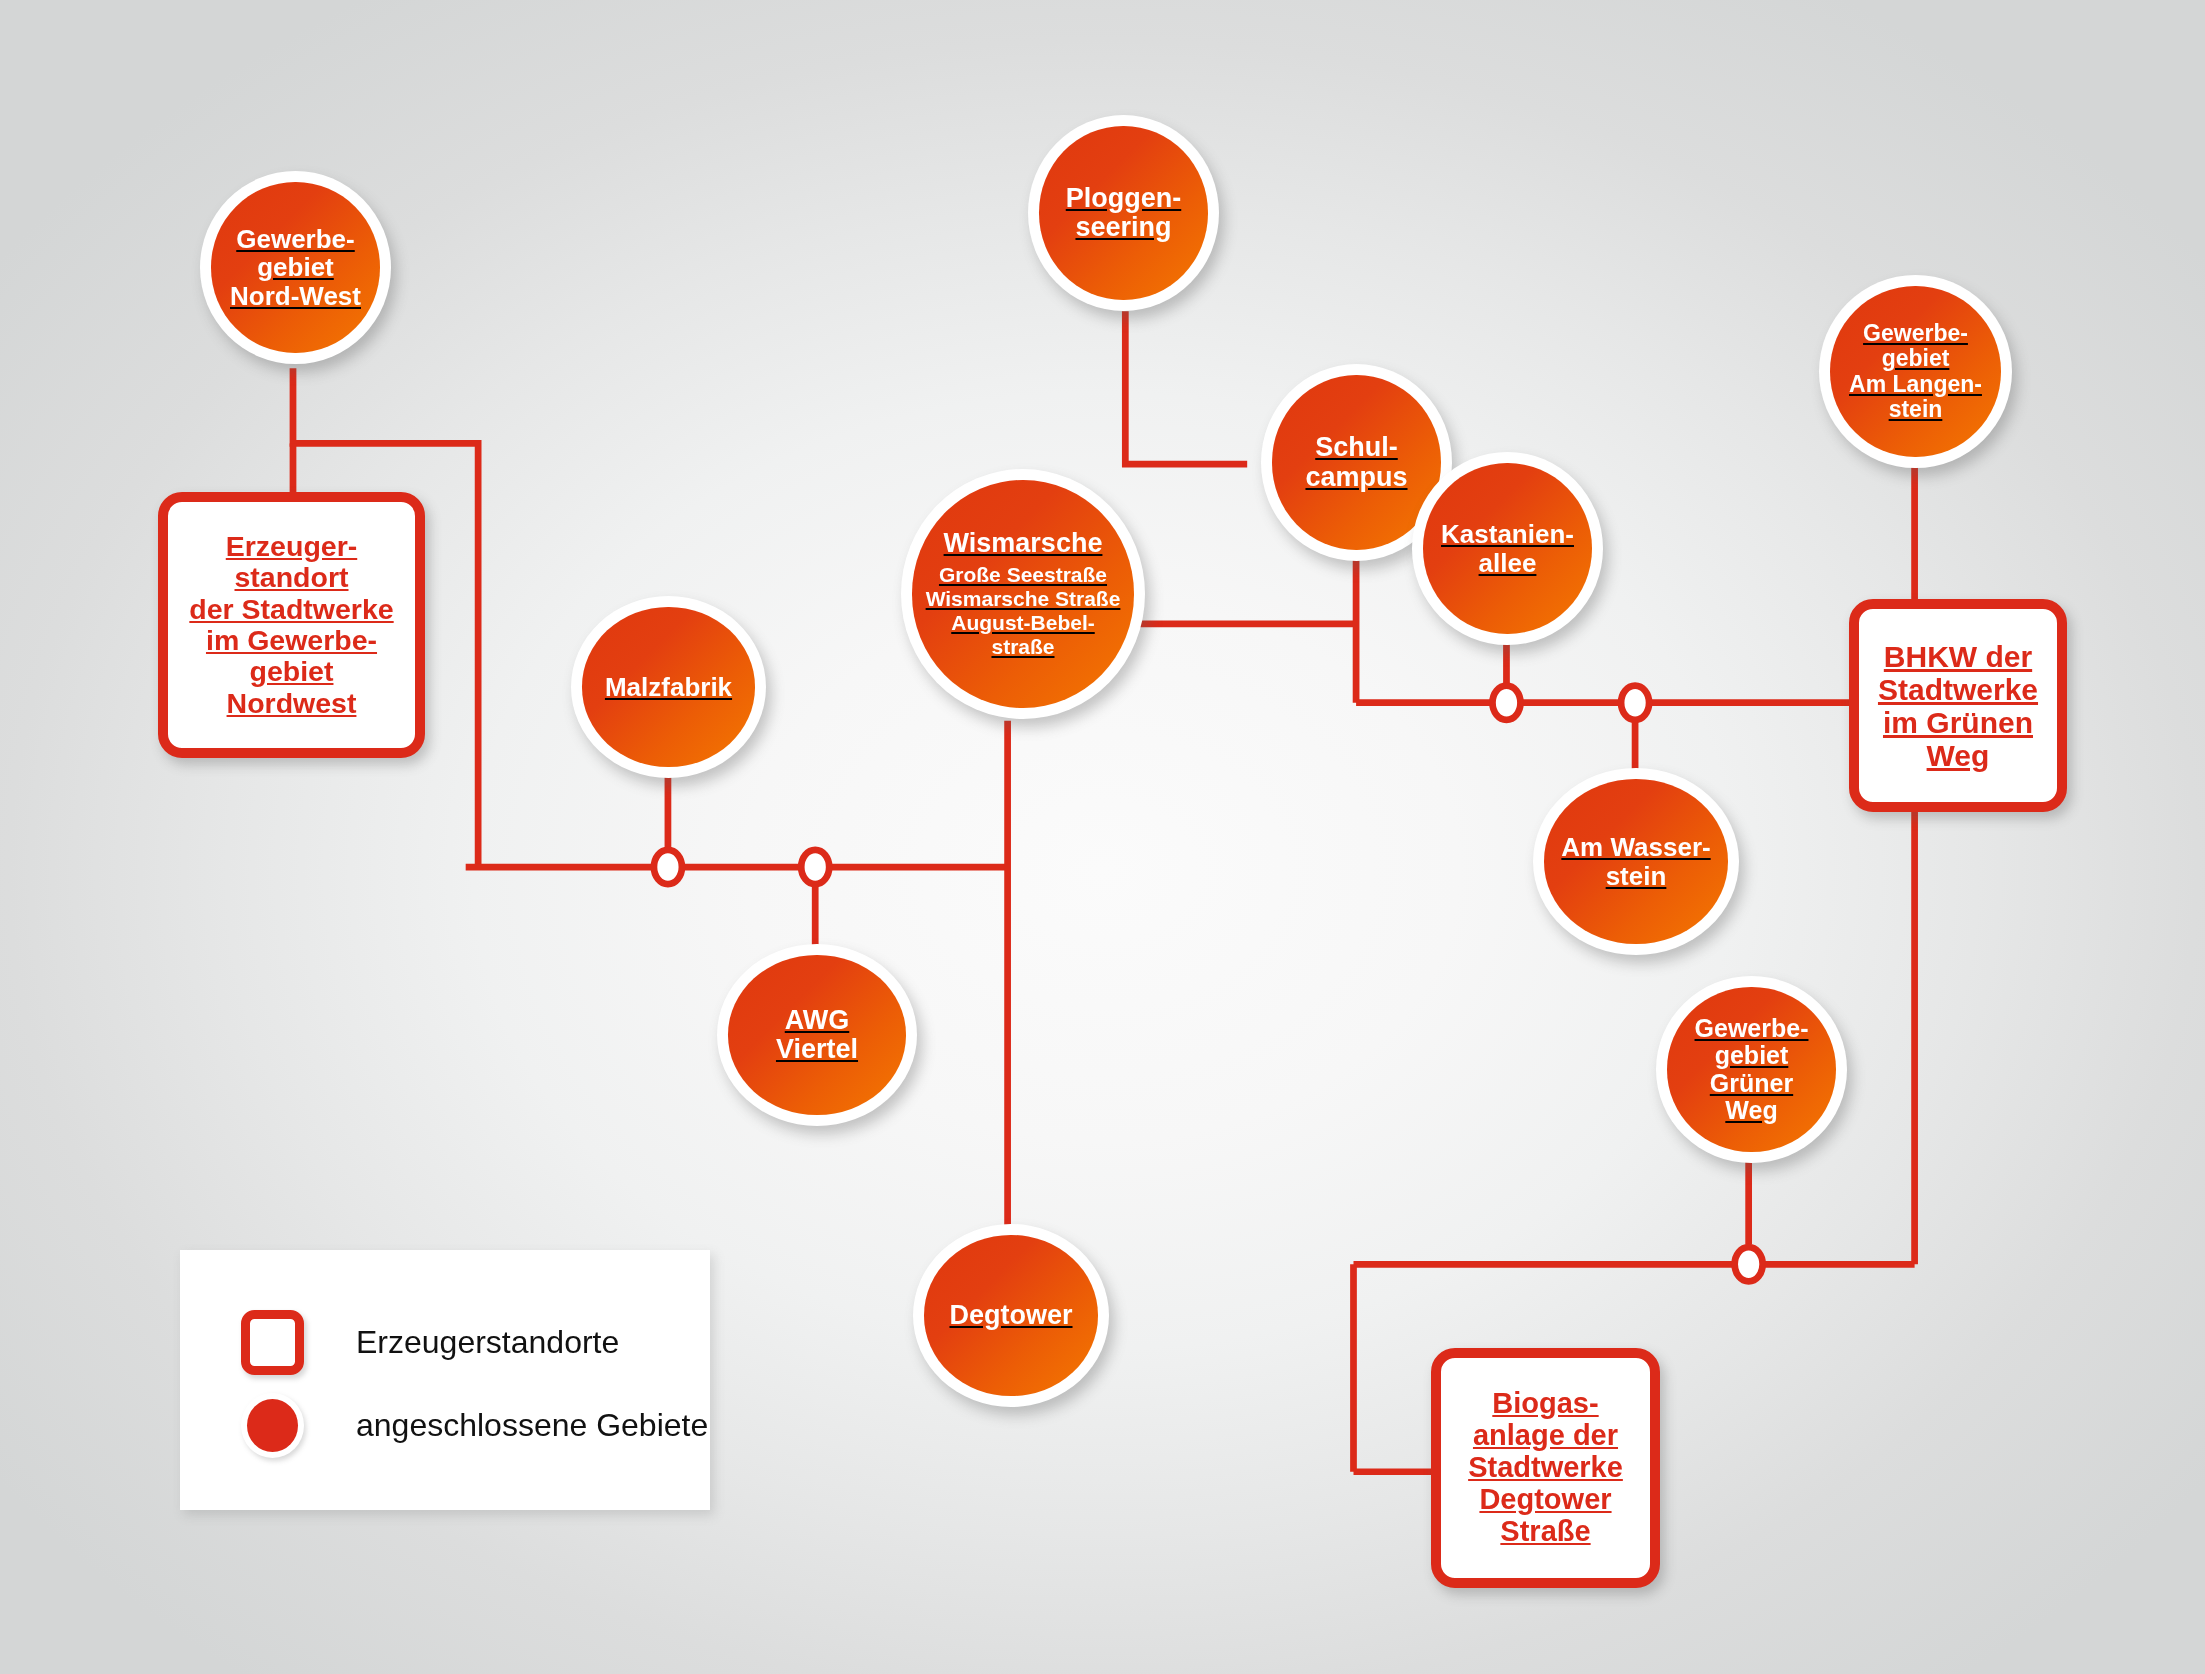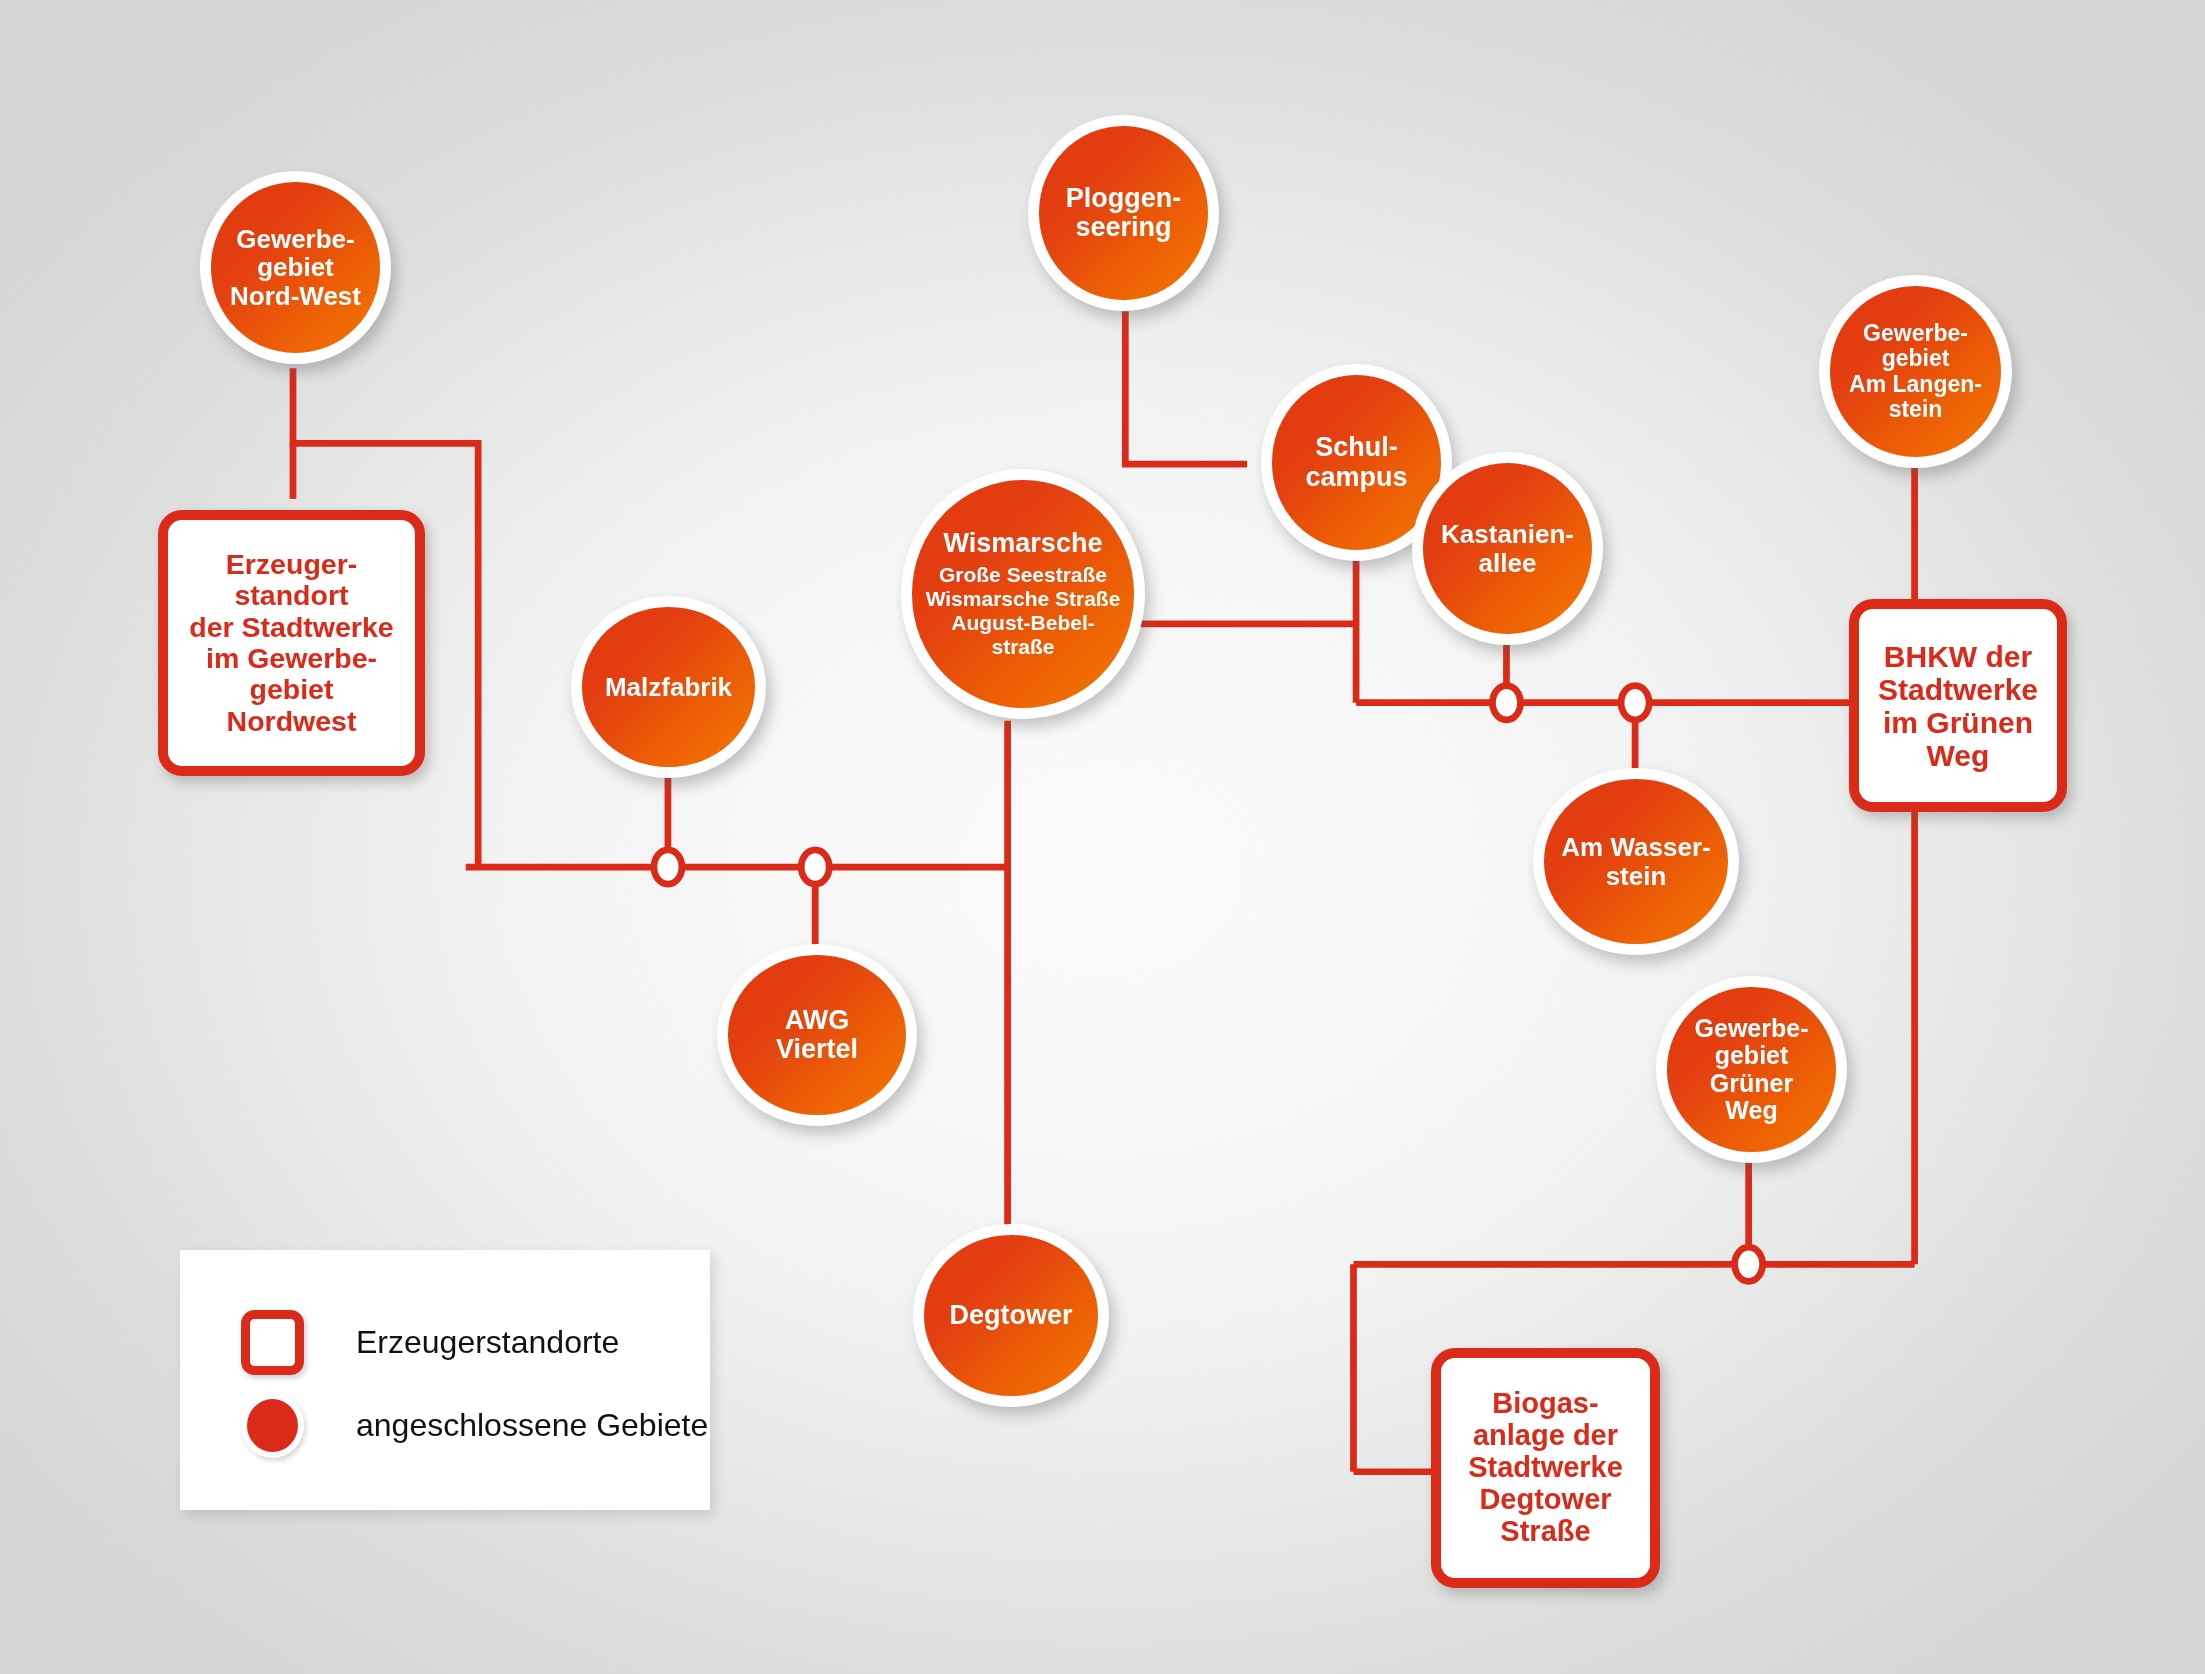--- a/index.html
+++ b/index.html
@@ -31,20 +31,21 @@
     pointer-events:none;
   }
   
   .node{
     position:absolute;
     box-sizing:border-box;
     display:flex;
     align-items:center;
     justify-content:center;
     text-align:center;
+    text-decoration:underline;
   }
   
   .ell{
     border-radius:50%;
     background:#ffffff;
     box-shadow:5.2px 8.3px 13.5px rgba(90,90,90,.33);
     padding:11.4px;
   }
   .ell > .fill{
     width:100%;
@@ -256,21 +257,21 @@
 Weg</span>
     </div>
   </div>
 
   <div class="node ell" style="left:913px;top:1224px;width:196px;height:183px;">
     <div class="fill" style="font-size:27px;">
       <span class="title" style="white-space:pre-line;">Degtower</span>
     </div>
   </div>
 
-  <div class="node box" style="left:158px;top:510px;width:267px;height:266px;font-size:28.5px;justify-content:center;">
+  <div class="node box" style="left:158px;top:492px;width:267px;height:266px;font-size:28.5px;justify-content:center;">
     <span style="white-space:pre-line;">Erzeuger-
 standort
 der Stadtwerke
 im Gewerbe-
 gebiet
 Nordwest</span>
   </div>
 
   <div class="node box" style="left:1849px;top:599px;width:218px;height:213px;font-size:30px;">
     <span style="white-space:pre-line;">BHKW der

